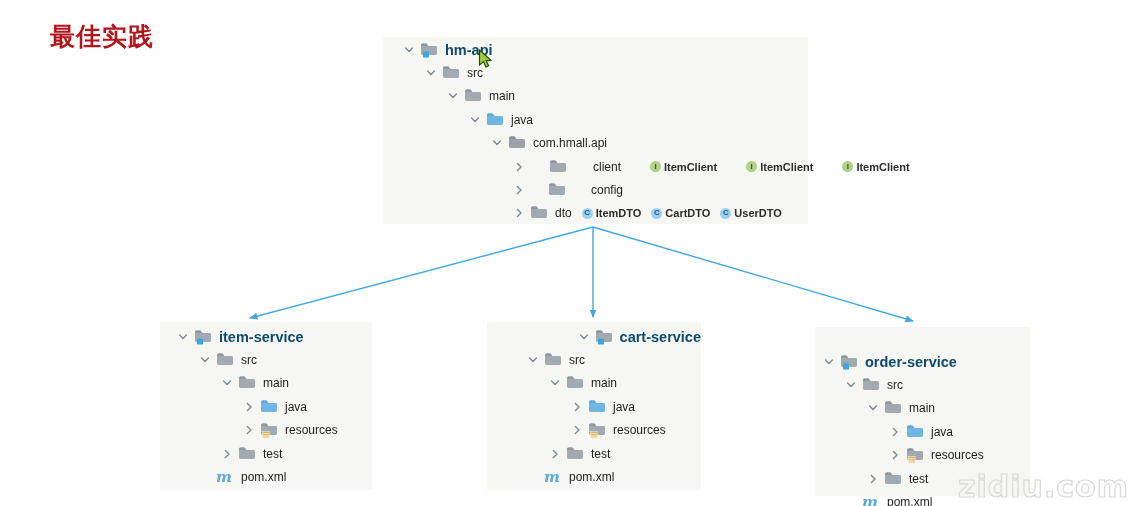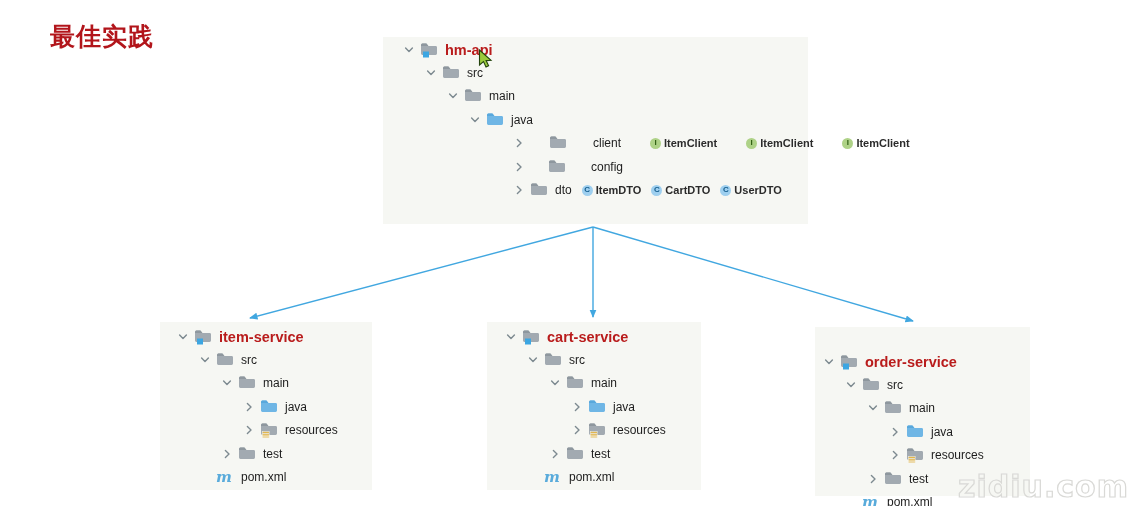--- a/index.html
+++ b/index.html
@@ -18,21 +18,21 @@
     padding-top:2px;box-sizing:border-box;
   }
   .panel-0{left:383px;top:37px;width:425px;height:187px;padding-left:20px;padding-top:1px;}
   .panel-1{left:160px;top:322px;width:212px;height:168px;padding-left:17px;padding-top:3px;}
   .panel-2{left:487px;top:322px;width:214px;height:168px;padding-left:18px;padding-top:3px;}
   .panel-3{left:815px;top:327px;width:215px;height:169px;padding-left:8px;padding-top:3px;}
   .row{display:flex;align-items:center;height:23.4px;white-space:nowrap;}
   .chev{width:12px;flex:none;display:flex;justify-content:center;align-items:center;}
   .ticon{width:19px;flex:none;display:flex;align-items:center;margin-left:5px;margin-right:6px;}
   .lbl{font-size:12px;color:#1d1d1d;}
-  .bold{font-weight:bold;font-size:14.5px;color:#b91c1c;}
+  .bold{font-weight:bold;font-size:14.5px;color:#0c4a6e;}
   .badge{display:flex;align-items:center;margin-left:10px;gap:3px;}
   .bicon{
     width:11px;height:11px;border-radius:50%;flex:none;
     font-size:8px;font-weight:bold;line-height:1;
     display:flex;align-items:center;justify-content:center;
   }
   .bi-interface{background:#aed287;color:#2f5e12;}
   .bi-class{background:#9ecfef;color:#135c8d;}
   .blbl{font-size:11px;color:#2b2b2b;font-weight:600;}
   .mvn{
@@ -116,20 +116,34 @@
         </svg>
       </span>
       <span class="ticon">
         <svg width="18" height="16" viewBox="0 0 18 16">
     <path d="M1 3.2 Q1 1.6 2.4 1.6 L6.4 1.6 L8.4 3.9 L15.6 3.9 Q17 3.9 17 5.3 L17 11.6 Q17 13 15.6 13 L2.4 13 Q1 13 1 11.6 Z" fill="#6fb6e5"></path>
     <path d="M1 3.2 Q1 1.6 2.4 1.6 L6.4 1.6 L8.4 3.9 L1 3.9 Z" fill="#58a8dc"></path>
     </svg>
       </span>
       <span class="lbl">java</span>
     </div>
+    <div class="row" style="padding-left: 88px;">
+      <span class="chev">
+        <svg width="10" height="10" viewBox="0 0 10 10">
+          <polyline points="1.6,3 5,6.6 8.4,3" fill="none" stroke="#7d8a90" stroke-width="1.4" stroke-linecap="round" stroke-linejoin="round"></polyline>
+        </svg>
+      </span>
+      <span class="ticon">
+        <svg width="18" height="16" viewBox="0 0 18 16">
+    <path d="M1 3.2 Q1 1.6 2.4 1.6 L6.4 1.6 L8.4 3.9 L15.6 3.9 Q17 3.9 17 5.3 L17 11.6 Q17 13 15.6 13 L2.4 13 Q1 13 1 11.6 Z" fill="#99a2a9"></path>
+    <path d="M1 3.2 Q1 1.6 2.4 1.6 L6.4 1.6 L8.4 3.9 L1 3.9 Z" fill="#89929a"></path>
+    </svg>
+      </span>
+      <span class="lbl">com.hmall.api</span>
+    </div>
     <div class="row" style="padding-left: 110px; gap: 19px;">
       <span class="chev">
         <svg width="10" height="10" viewBox="0 0 10 10">
           <polyline points="3.4,1.6 7,5 3.4,8.4" fill="none" stroke="#7d8a90" stroke-width="1.4" stroke-linecap="round" stroke-linejoin="round"></polyline>
         </svg>
       </span>
       <span class="ticon">
         <svg width="18" height="16" viewBox="0 0 18 16">
     <path d="M1 3.2 Q1 1.6 2.4 1.6 L6.4 1.6 L8.4 3.9 L15.6 3.9 Q17 3.9 17 5.3 L17 11.6 Q17 13 15.6 13 L2.4 13 Q1 13 1 11.6 Z" fill="#a2aab1"></path>
     <path d="M1 3.2 Q1 1.6 2.4 1.6 L6.4 1.6 L8.4 3.9 L1 3.9 Z" fill="#8e979e"></path>
@@ -283,21 +297,21 @@
     </div>
     <div class="row" style="padding-left: 22px;">
       <span class="chev"></span>
       <span class="ticon">
         <span class="mvn">m</span>
       </span>
       <span class="lbl">pom.xml</span>
     </div>
   </div>
 <div class="panel panel-2">
-    <div class="row" style="padding-left: 0px;">
+    <div class="row" style="padding-left: 0px; justify-content: flex-end;">
       <span class="chev">
         <svg width="10" height="10" viewBox="0 0 10 10">
           <polyline points="1.6,3 5,6.6 8.4,3" fill="none" stroke="#7d8a90" stroke-width="1.4" stroke-linecap="round" stroke-linejoin="round"></polyline>
         </svg>
       </span>
       <span class="ticon">
         <svg width="18" height="16" viewBox="0 0 18 16">
     <path d="M1 3.2 Q1 1.6 2.4 1.6 L6.4 1.6 L8.4 3.9 L15.6 3.9 Q17 3.9 17 5.3 L17 11.6 Q17 13 15.6 13 L2.4 13 Q1 13 1 11.6 Z" fill="#a2aab1"></path>
     <path d="M1 3.2 Q1 1.6 2.4 1.6 L6.4 1.6 L8.4 3.9 L1 3.9 Z" fill="#8e979e"></path>
     <rect x="3" y="9.5" width="6" height="6" fill="#3ca6e2"></rect>

